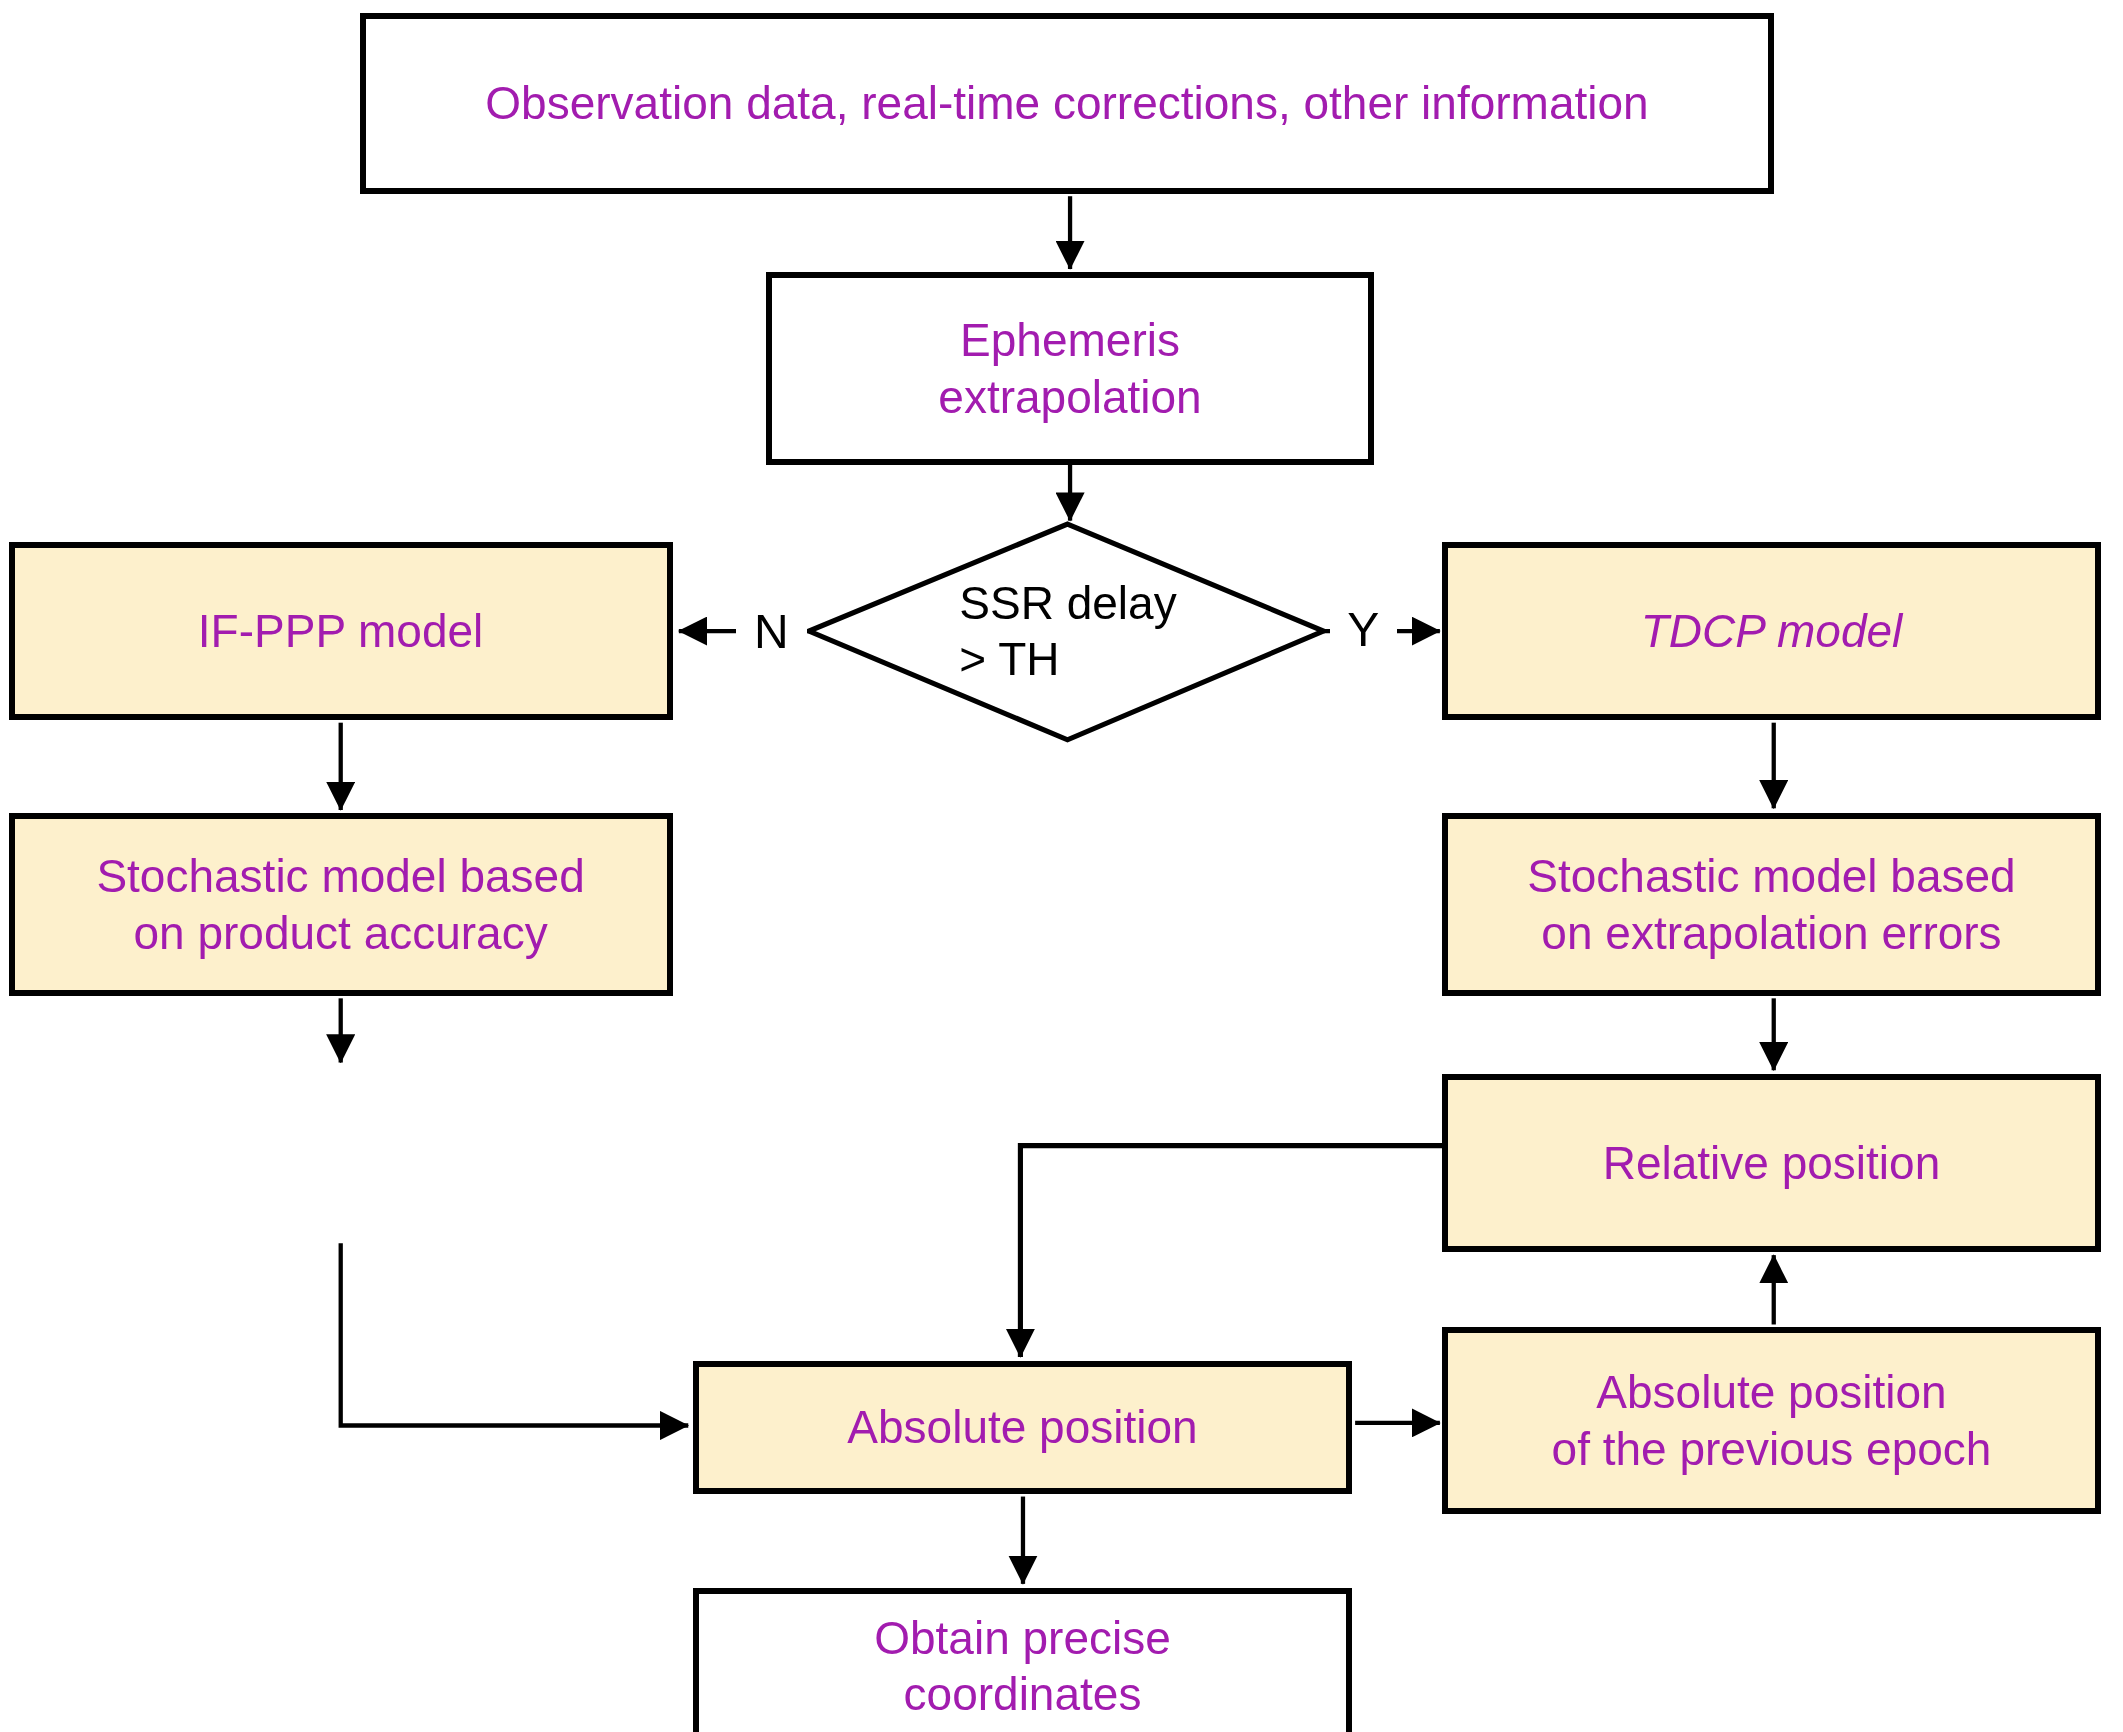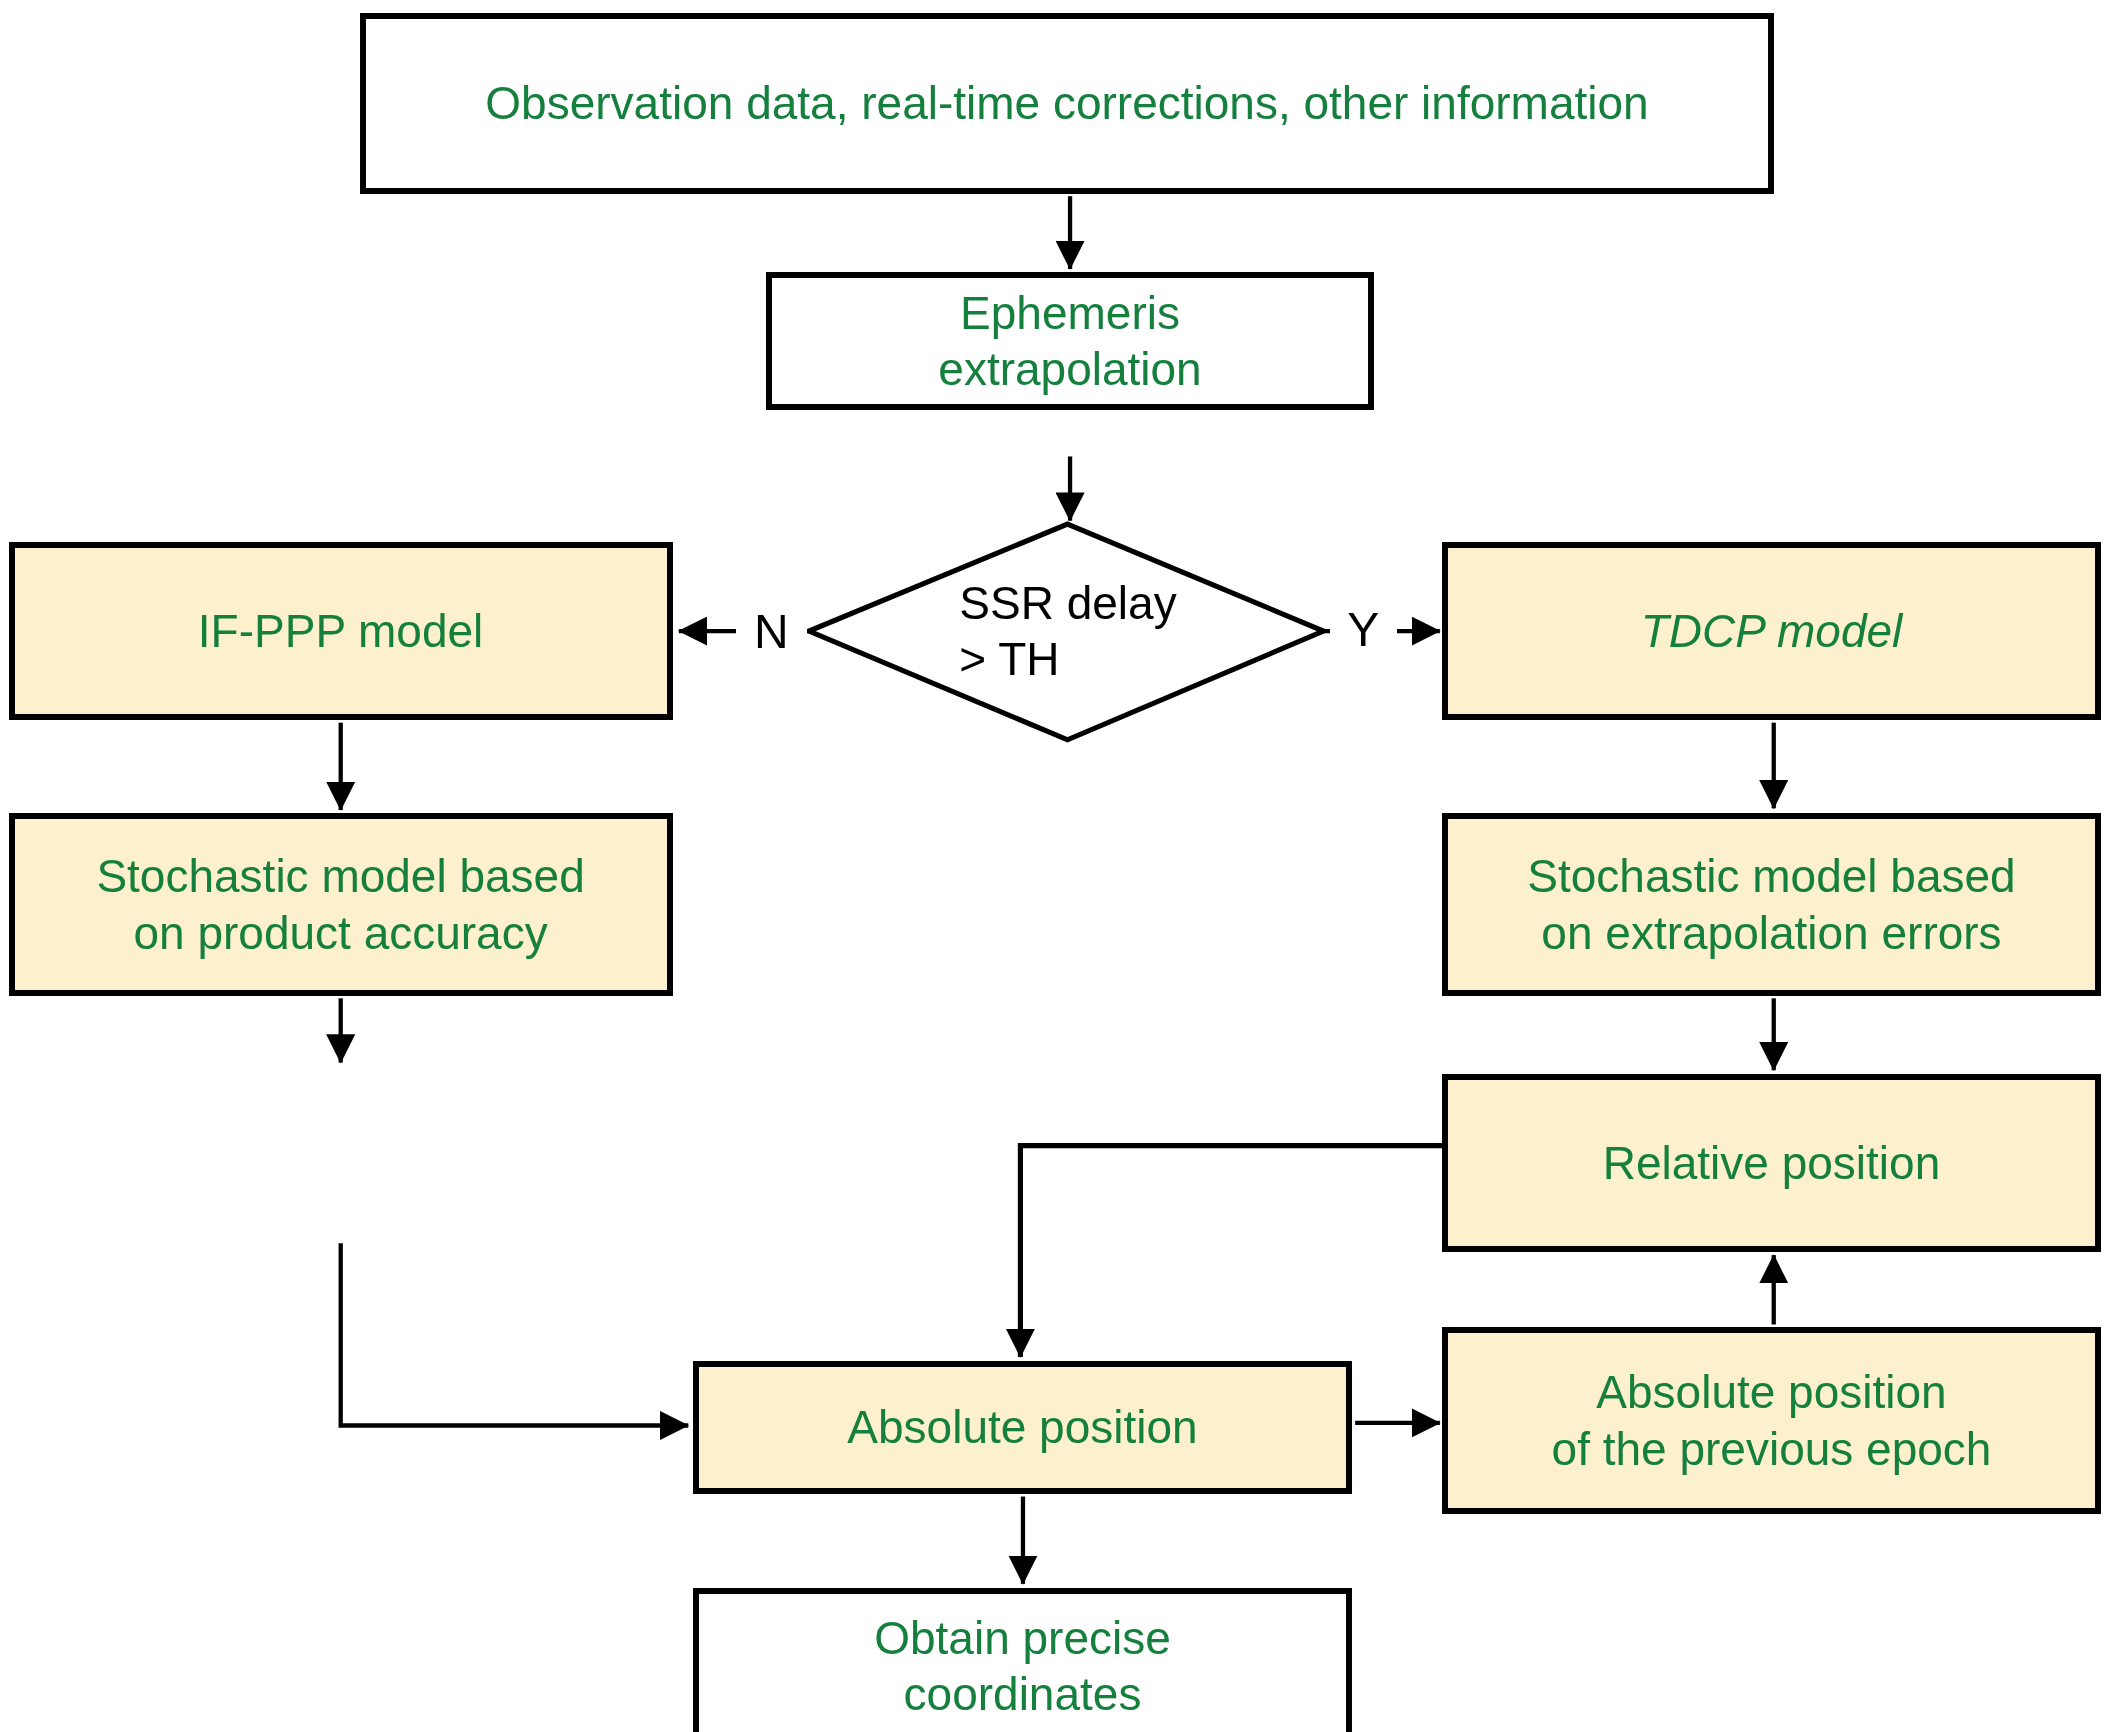--- a/index.html
+++ b/index.html
@@ -25,21 +25,21 @@
     justify-content:center;
     box-sizing:border-box;
     border:6px solid #000000;
     z-index:2;
     text-align:center;
   }
   .node .label{
     white-space:pre-line;
     font-size:46px;
     line-height:1.22;
-    color:#15803d;
+    color:#a21caf;
   }
   .fill-white{background:#ffffff;}
   .fill-tan{background:var(--tan,#FDF0CC);}
   .decision-text{
     position:absolute;
     display:flex;
     align-items:center;
     justify-content:center;
     white-space:pre-line;
     font-size:46px;
@@ -90,21 +90,21 @@
 
     <path d="M1195 1748 L1195 1850" stroke="#000000" stroke-width="5" fill="none" marker-end="url(#arrowhead)"></path>
 
     <polygon points="1247,612 1546,737 1247,864 945,737" fill="#ffffff" stroke="#000000" stroke-width="6"></polygon>
   </svg>
 
   <div class="node fill-white" style="left:360px; top:13px; width:1414px; height:181px;">
     <span class="label">Observation data, real-time corrections, other information</span>
   </div>
 
-  <div class="node fill-white" style="left:766px; top:272px; width:608px; height:138px;">
+  <div class="node fill-white" style="left:766px; top:272px; width:608px; height:193px;">
     <span class="label">Ephemeris
 extrapolation</span>
   </div>
 
   <div class="decision-text" style="left:873px; top:556px; width:390px; height:150px;">SSR delay
 &gt; TH</div>
 
   <div class="branch-label" style="left:736px; top:604px; width:57px; height:55px;">N</div>
 
   <div class="branch-label" style="left:1330px; top:602px; width:53px; height:55px;">Y</div>

